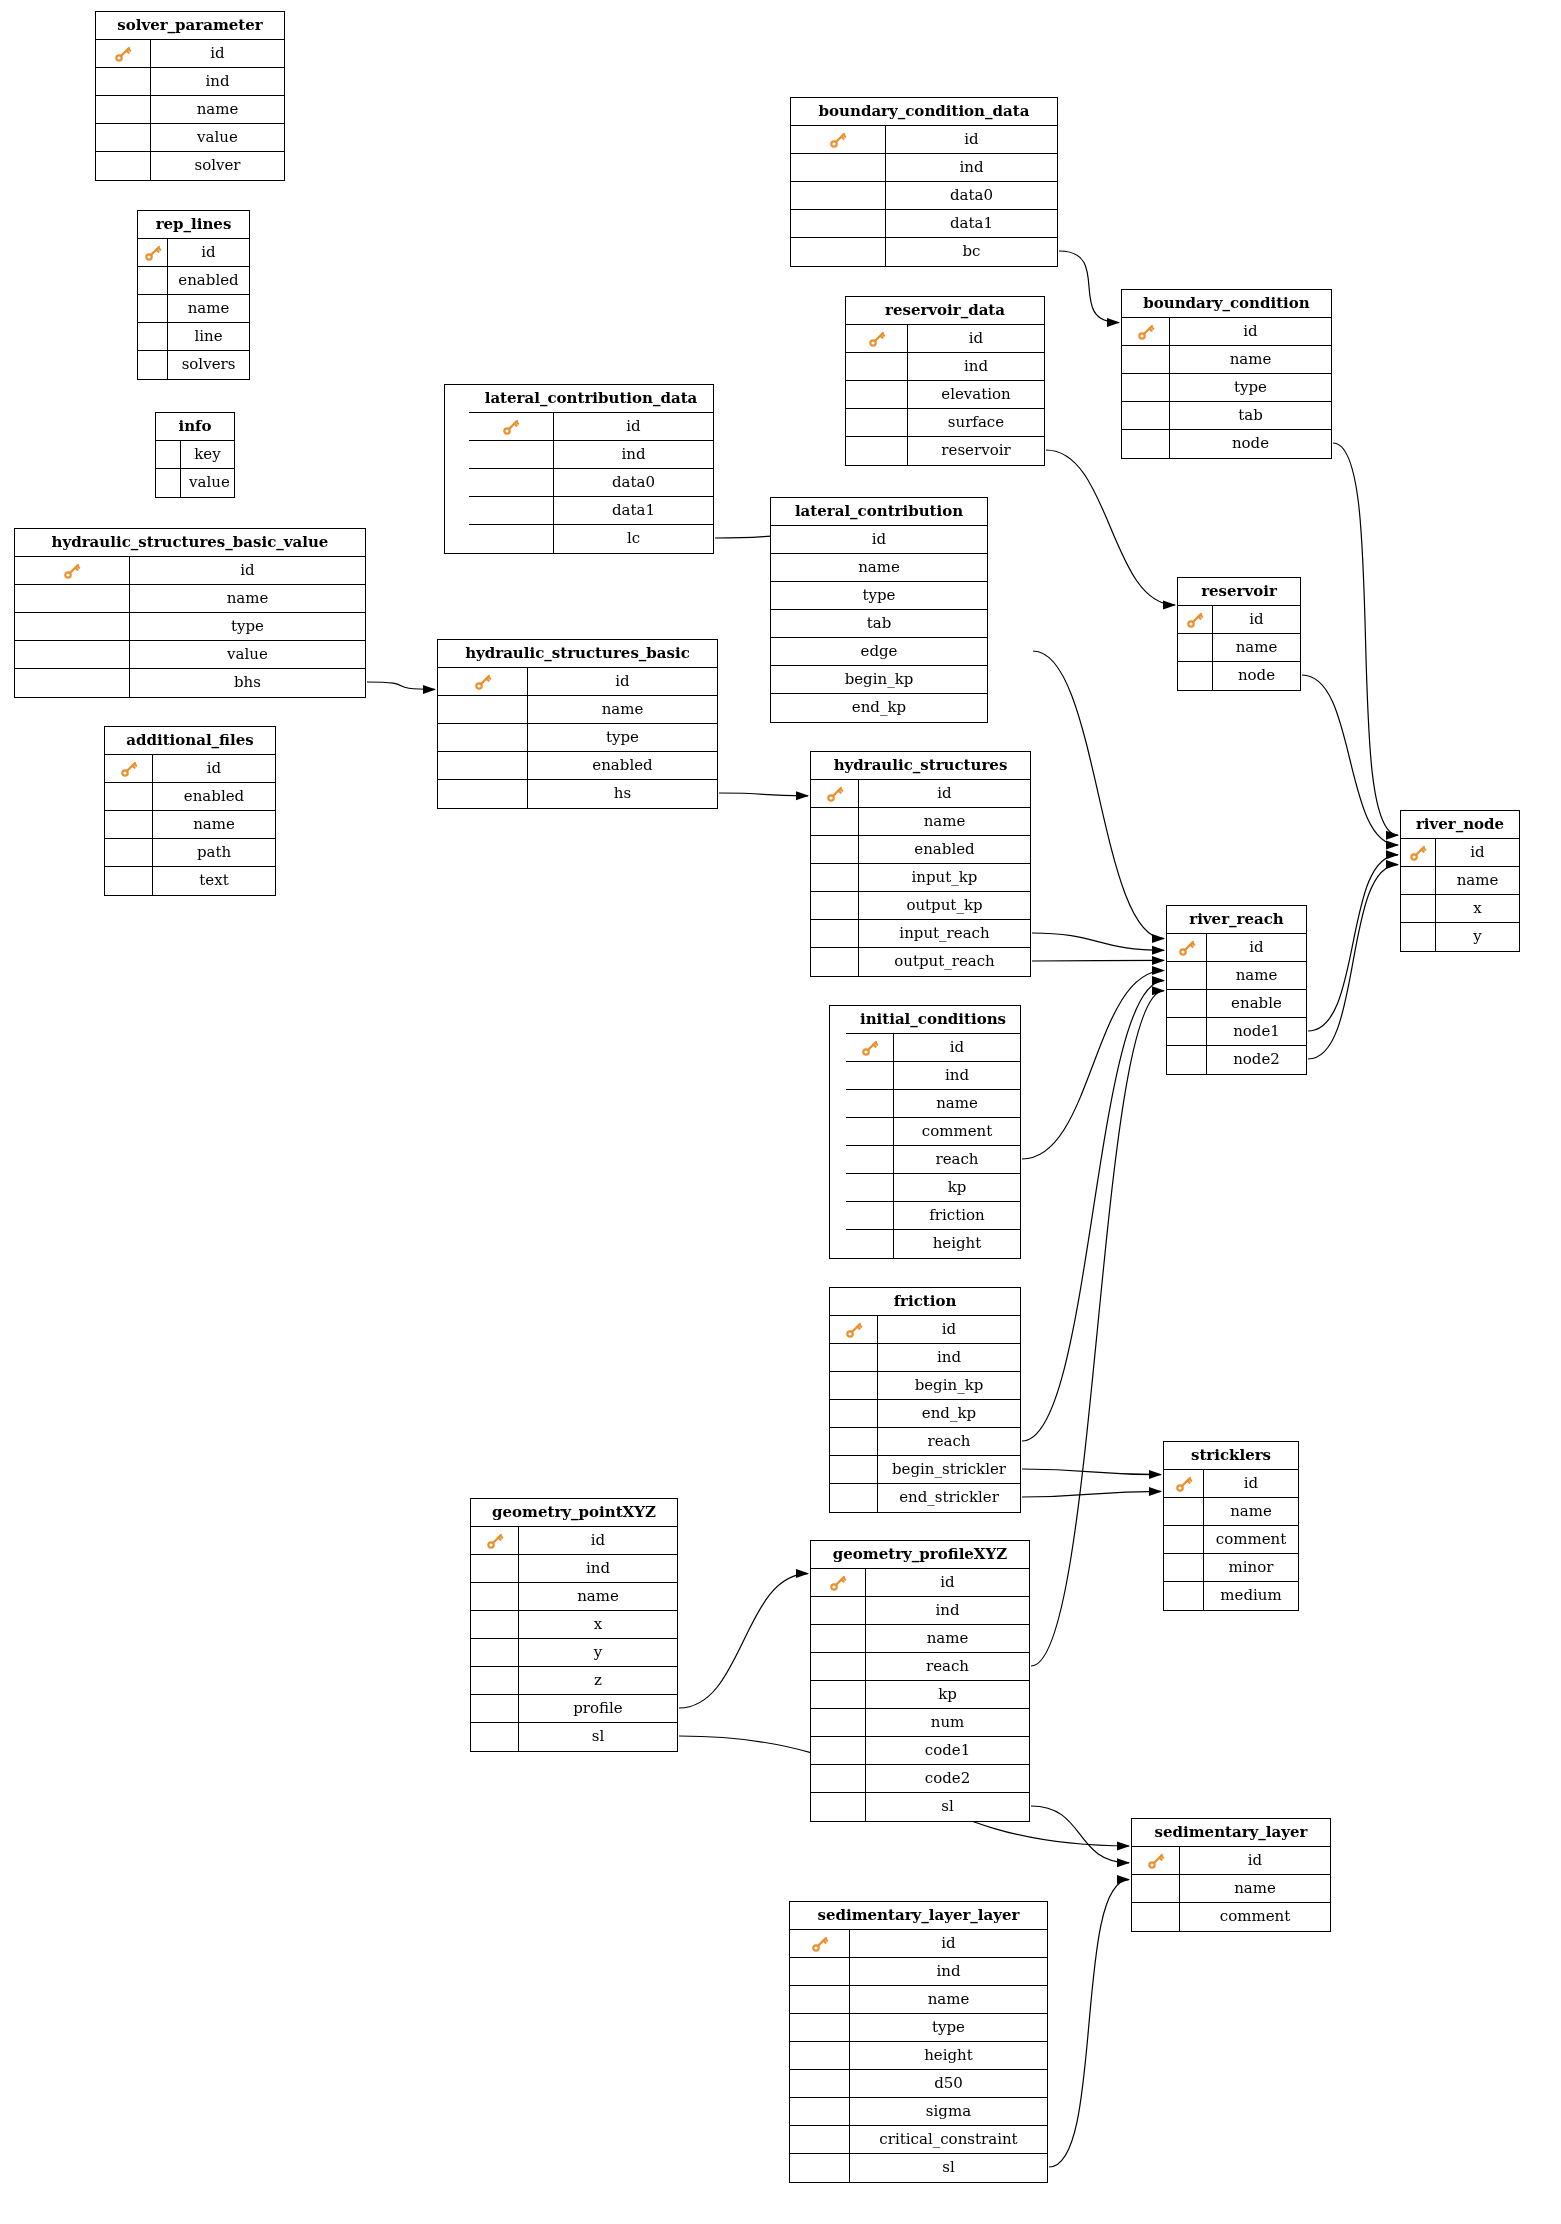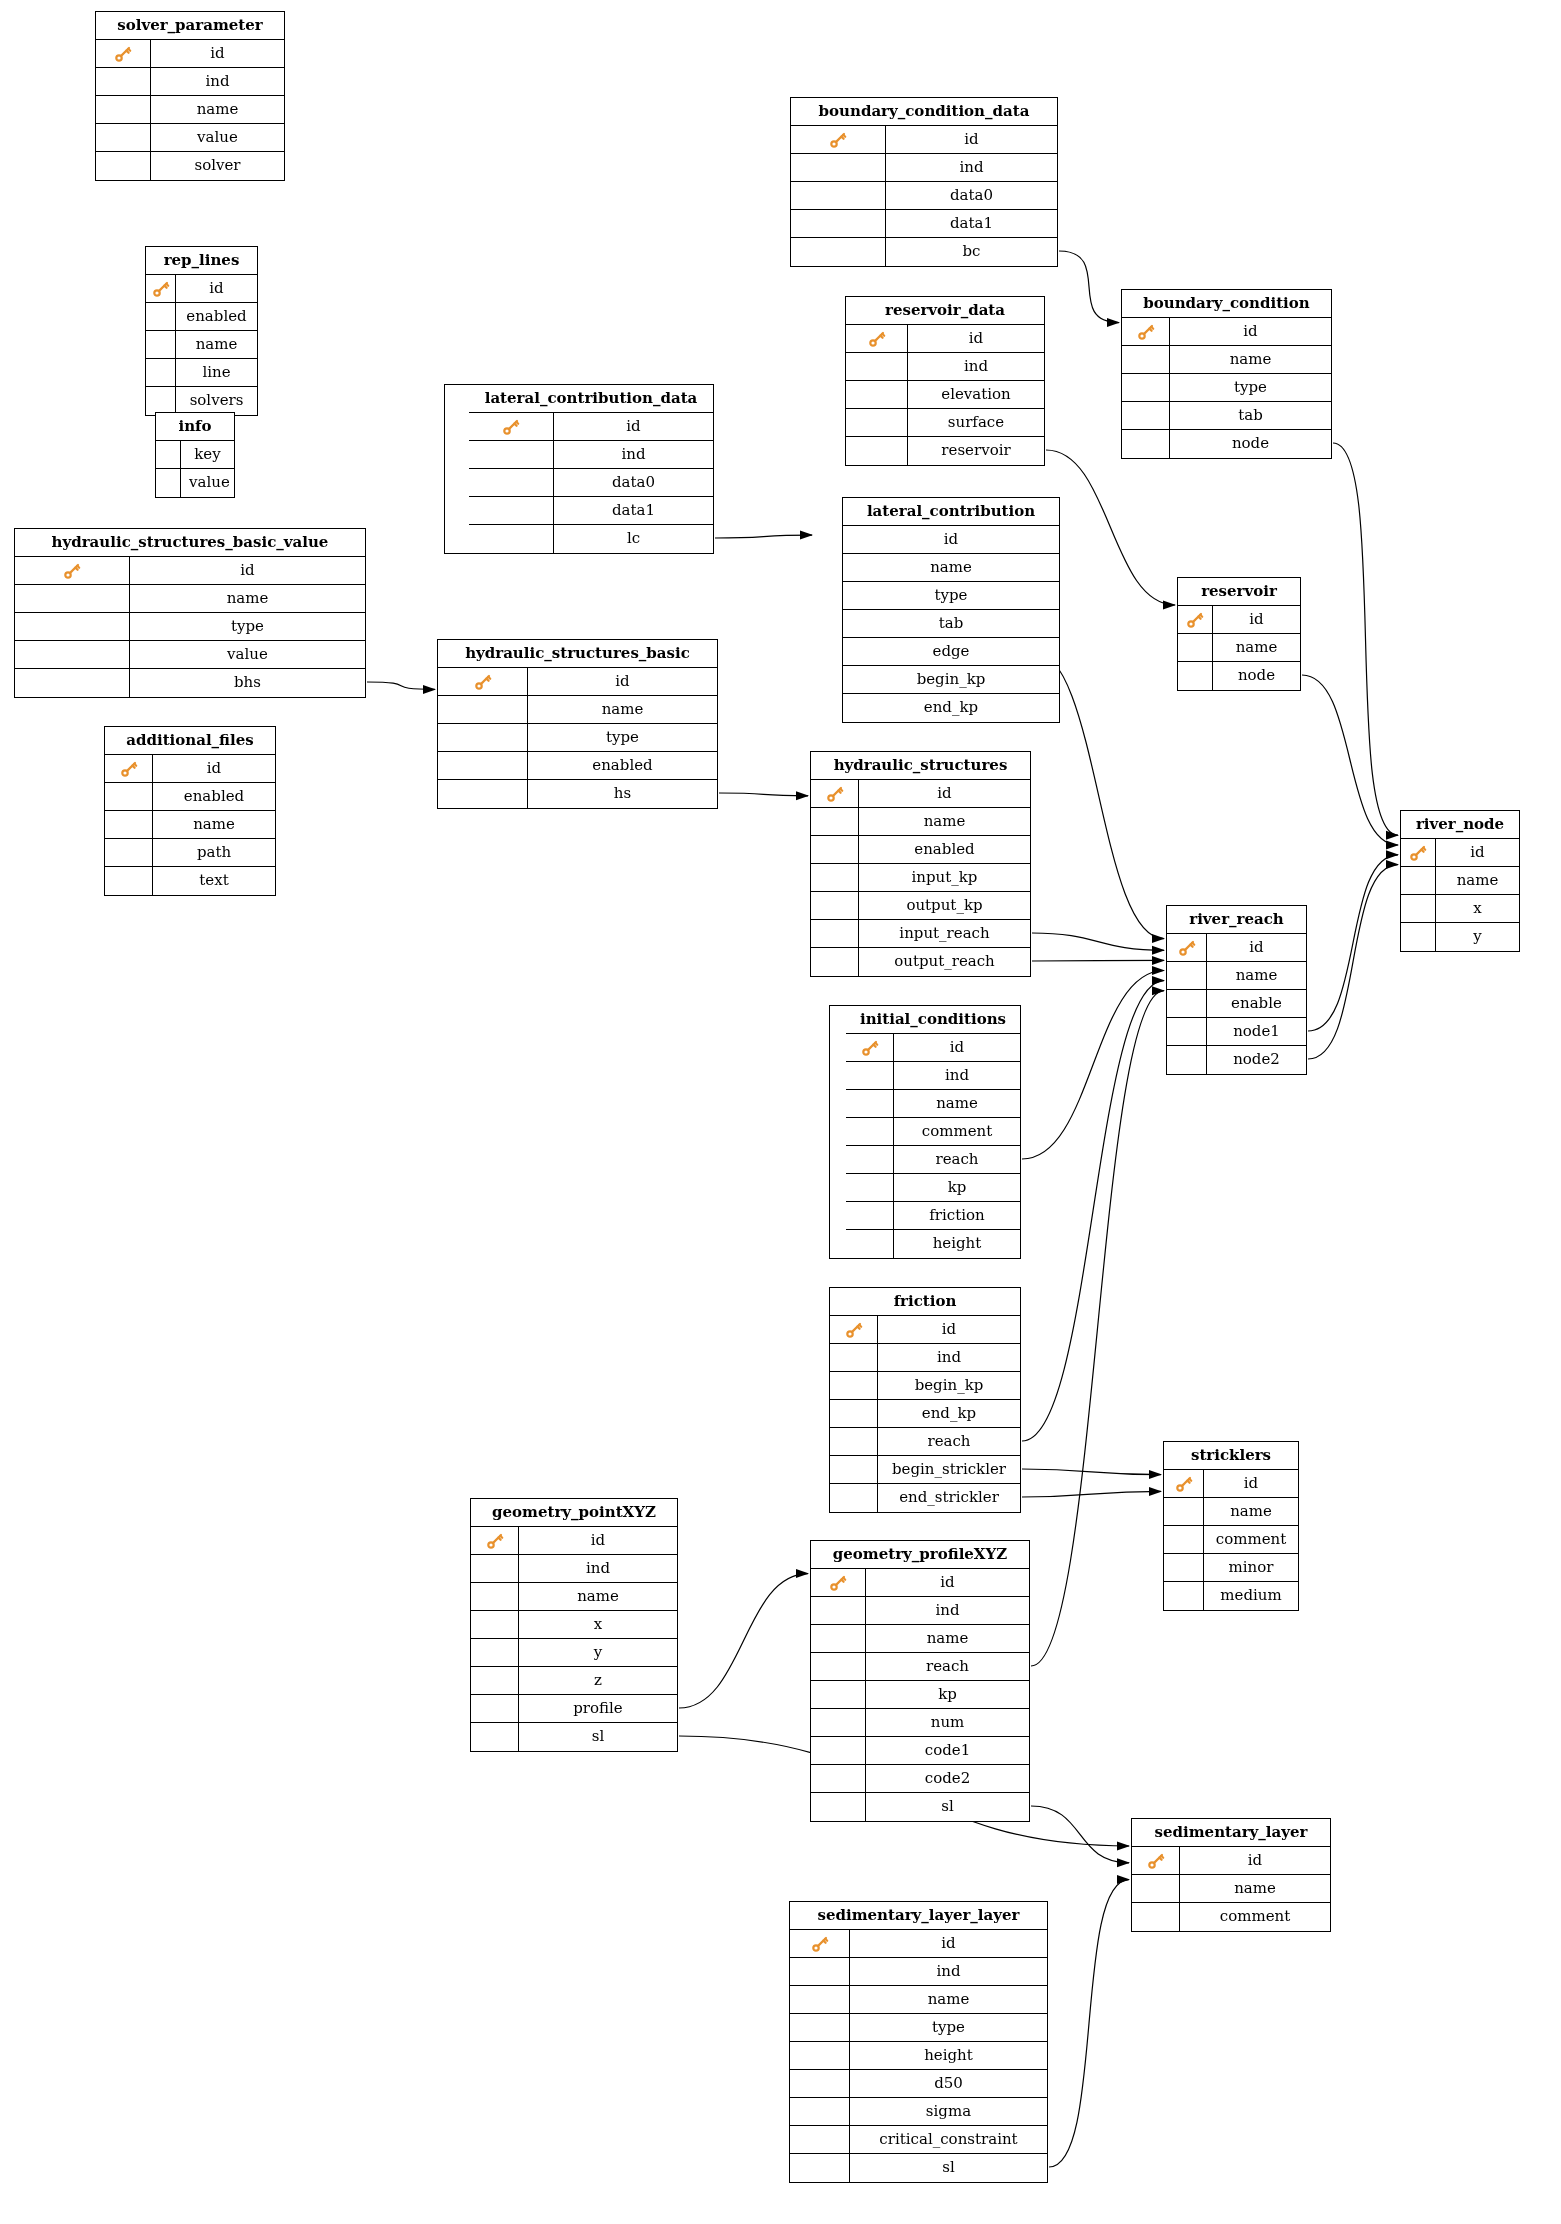--- a/index.html
+++ b/index.html
@@ -112,21 +112,21 @@
       </div>
       <div class="table-row">
         <span class="key-cell" style="width: 55px;"></span>
         <span class="label-cell">value</span>
       </div>
       <div class="table-row">
         <span class="key-cell" style="width: 55px;"></span>
         <span class="label-cell">solver</span>
       </div>
     </div>
-    <div class="table" style="left: 145px; top: 210px; width: 113px; border-color: rgb(0, 0, 0); margin-top: 36px;">
+    <div class="table" style="left: 137px; top: 210px; width: 113px; border-color: rgb(0, 0, 0);">
       <div class="table-title">rep_lines</div>
       <div class="table-row">
         <span class="key-cell" style="width: 30px;">
           <svg width="18" height="18" viewBox="0 0 18 18">
             <g stroke="#e8912d" stroke-width="2.2" fill="none" stroke-linecap="round">
               <circle cx="5" cy="13" r="2.7"></circle>
               <path d="M7.1 10.9 L15 3"></path>
               <path d="M12.4 5.6 L14.6 7.8"></path>
               <path d="M14.2 3.8 L16.2 5.8"></path>
             </g>
@@ -315,21 +315,21 @@
       </div>
       <div class="table-row">
         <span class="key-cell" style="width: 85px;"></span>
         <span class="label-cell">data1</span>
       </div>
       <div class="table-row">
         <span class="key-cell" style="width: 85px;"></span>
         <span class="label-cell">lc</span>
       </div>
     </div>
-    <div class="table" style="left: 842px; top: 497px; width: 218px; border-color: rgb(0, 0, 0);">
+    <div class="table" style="left: 770px; top: 497px; width: 218px; border-color: rgb(0, 0, 0);">
       <div class="table-title">lateral_contribution</div>
       <div class="table-row">
         <span class="label-cell">id</span>
       </div>
       <div class="table-row">
         <span class="label-cell">name</span>
       </div>
       <div class="table-row">
         <span class="label-cell">type</span>
       </div>

